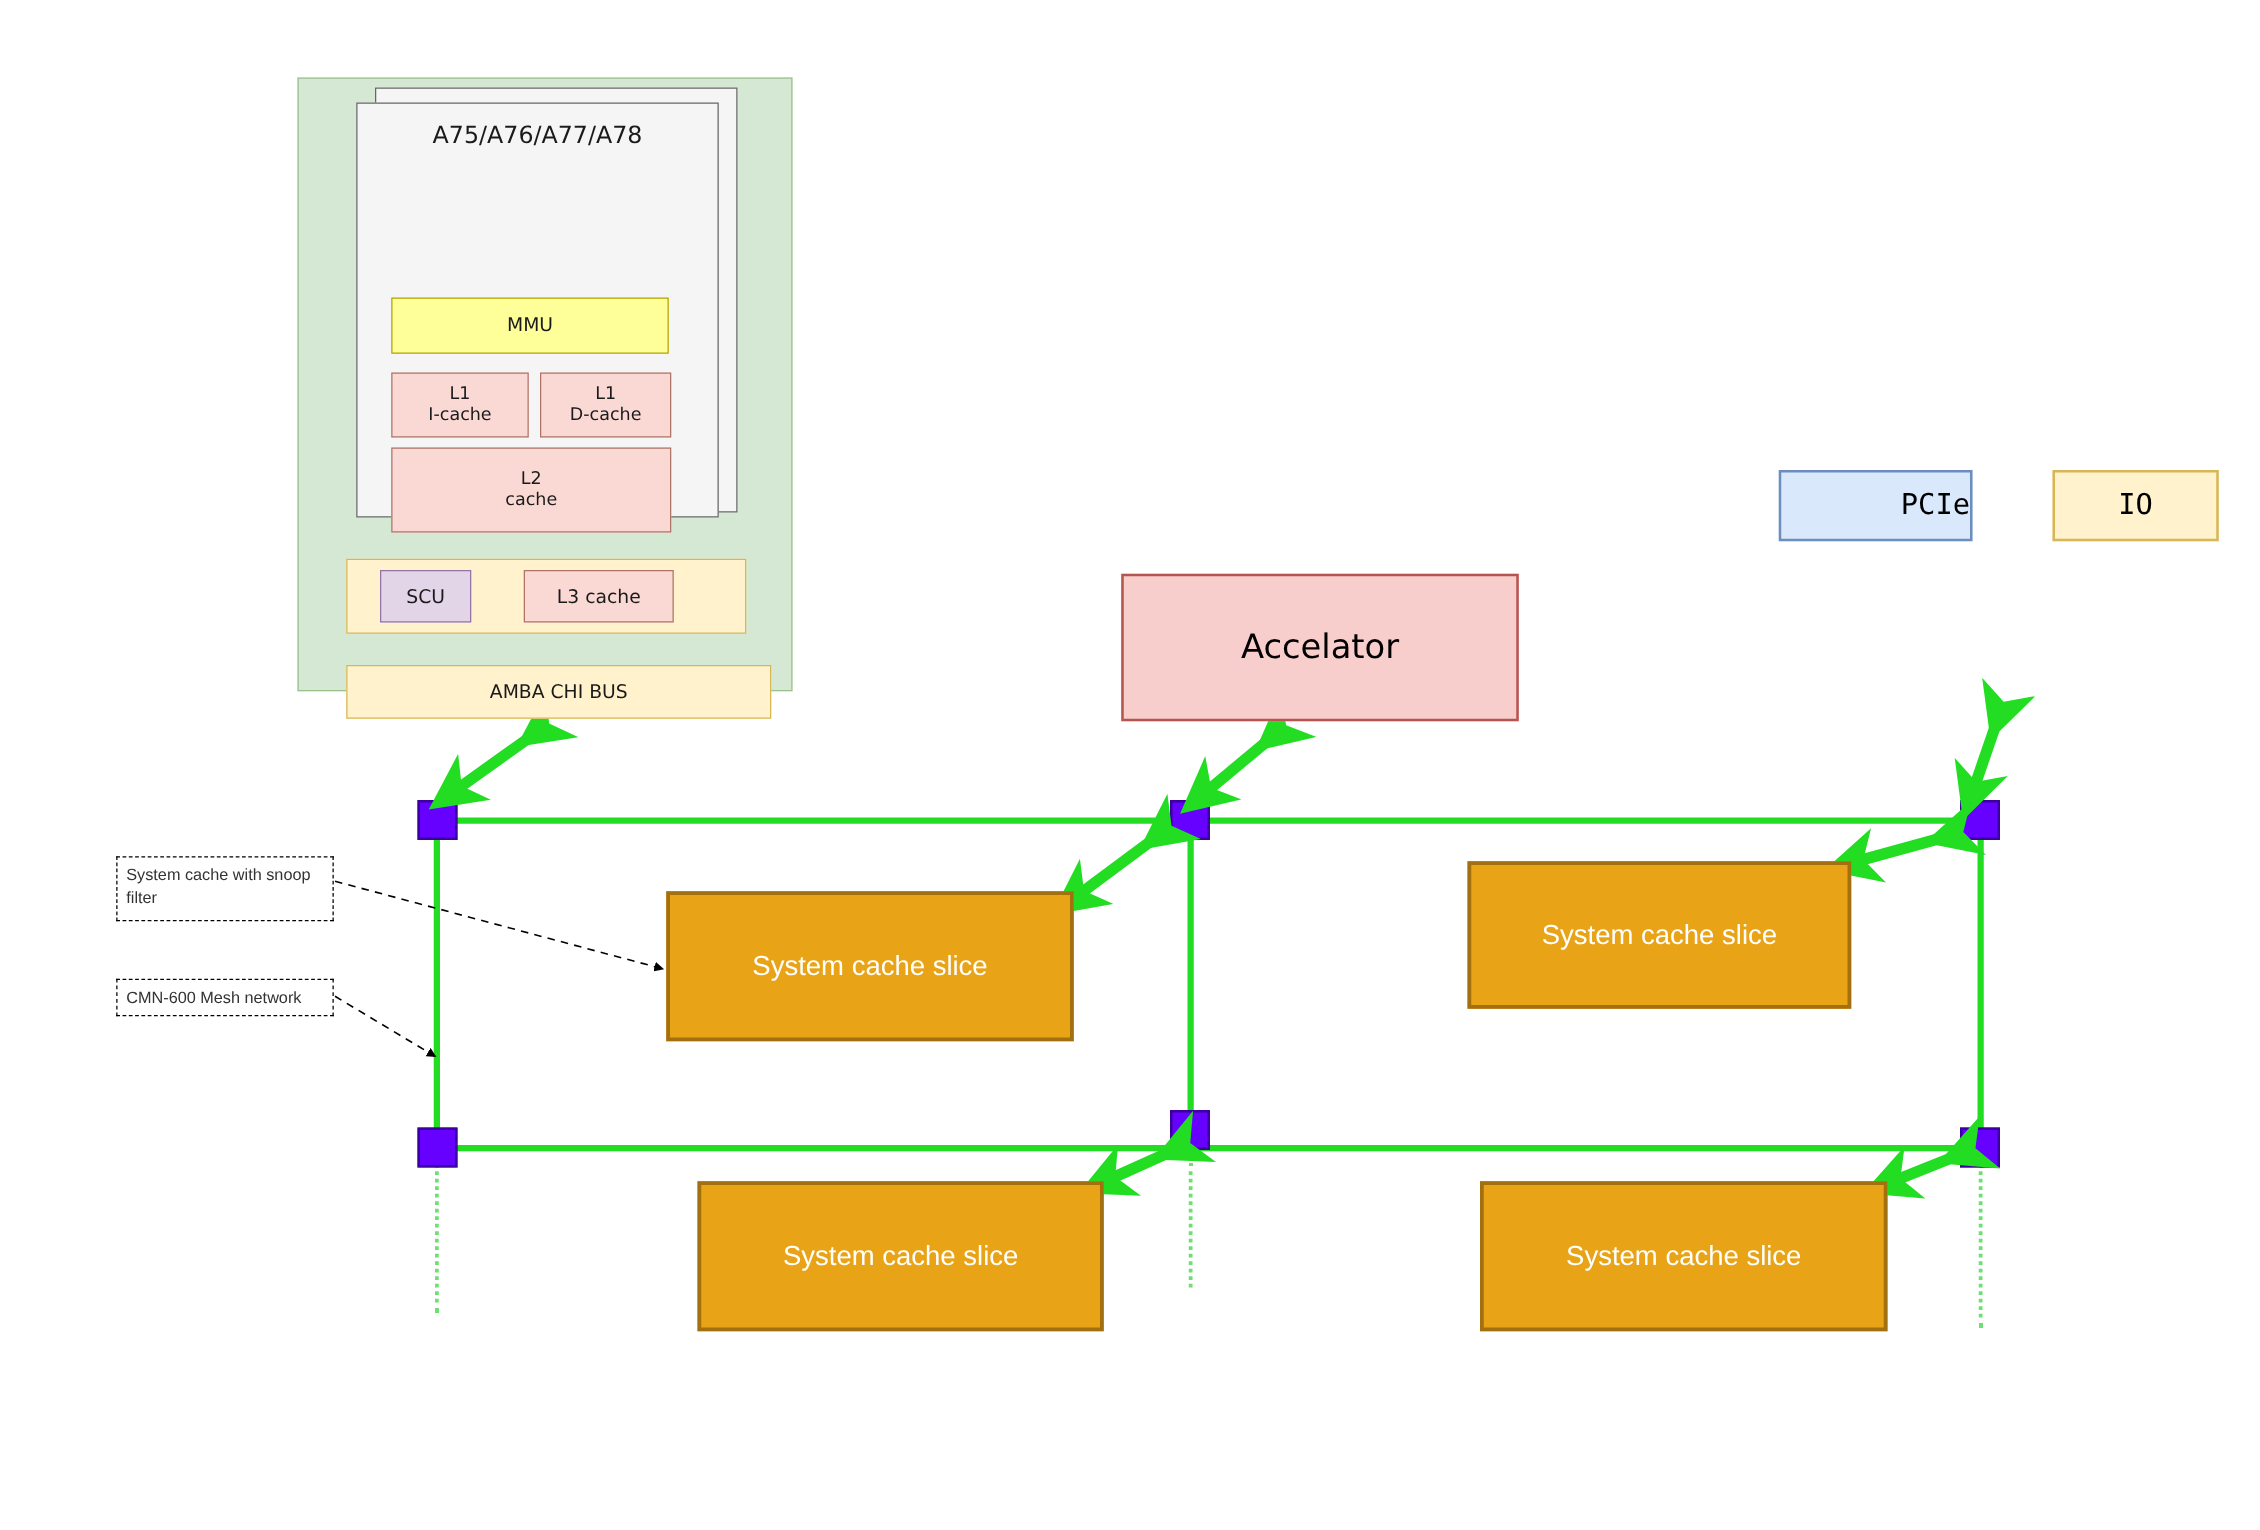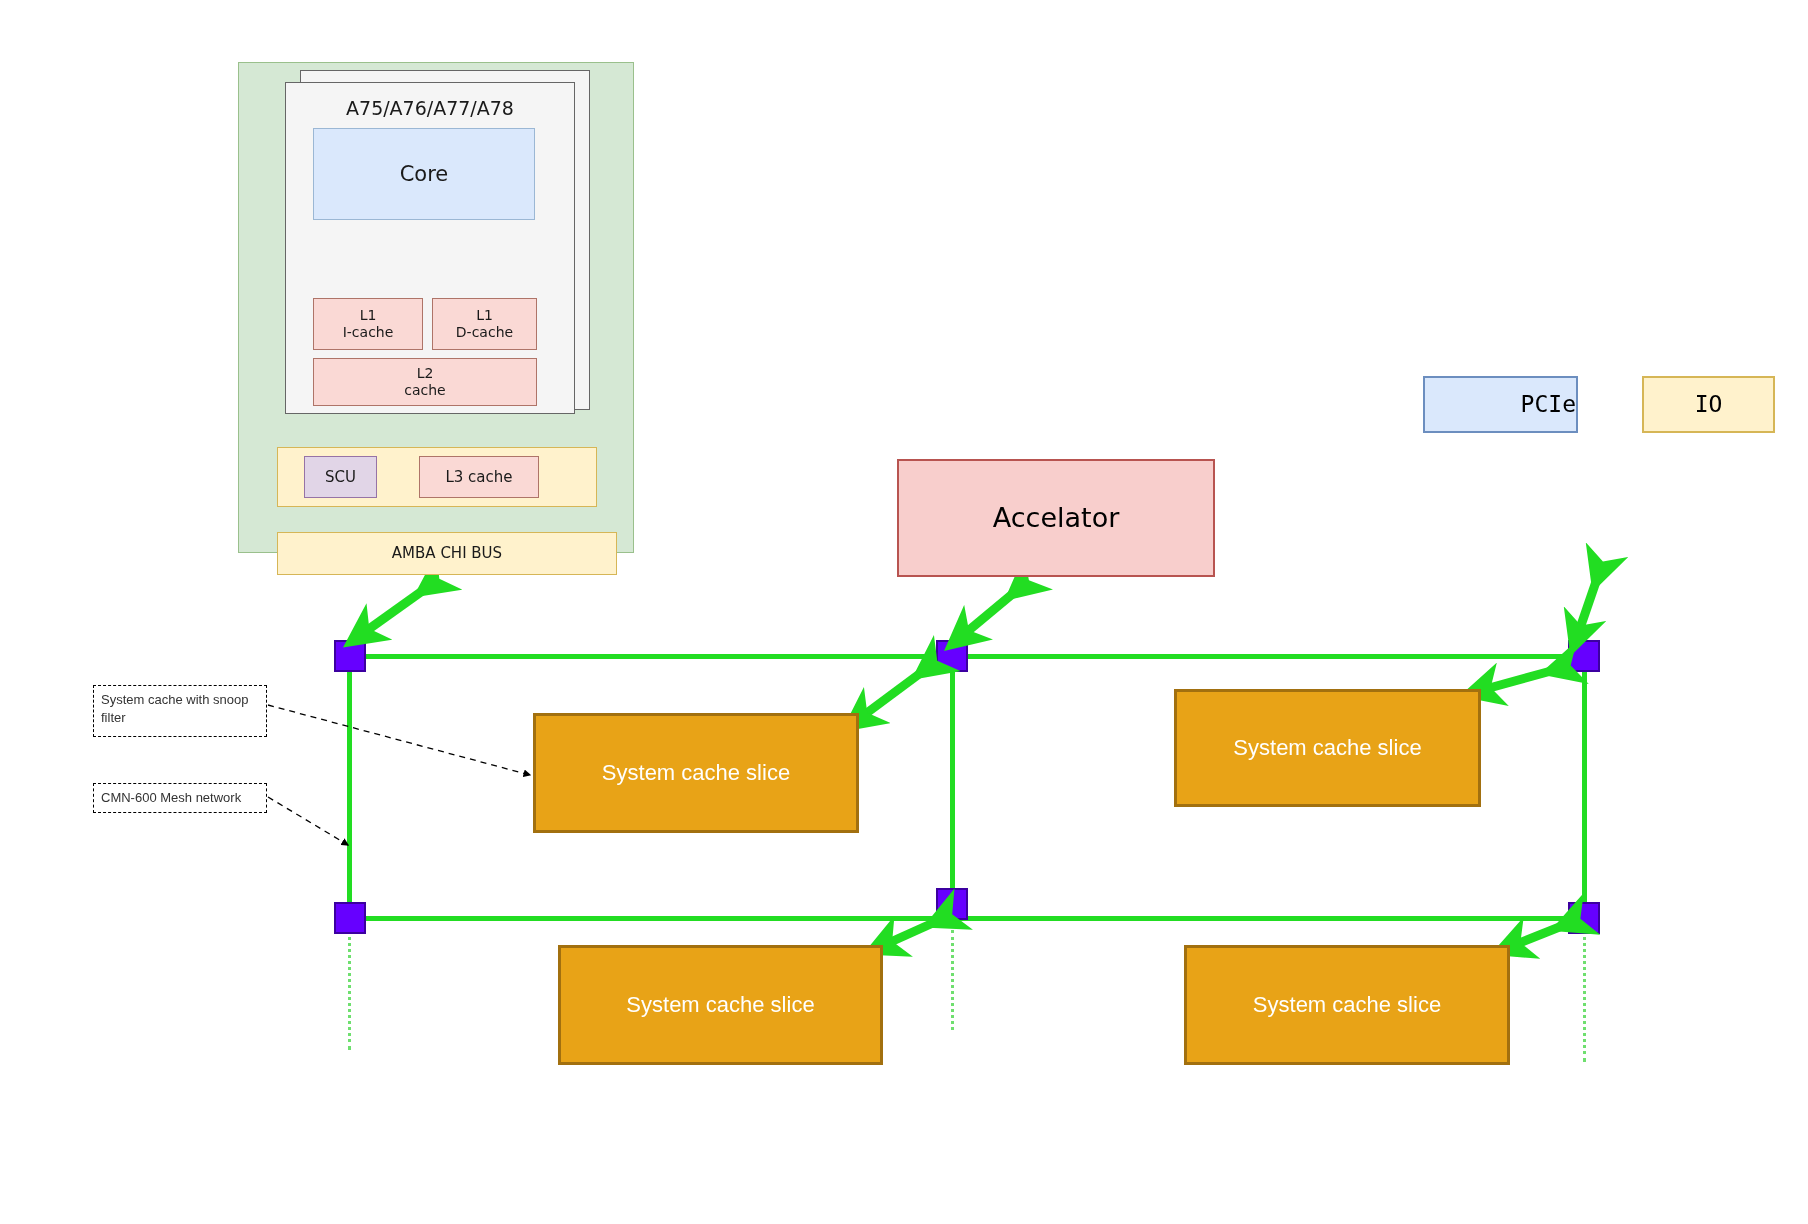--- a/index.html
+++ b/index.html
@@ -75,21 +75,21 @@
     color: #1a1a1a;
   }
   #l1d-box {
     left: 432px; top: 298px; width: 105px; height: 52px;
     background: #fad9d5;
     border: 1px solid #ae7468;
     font-size: 14px;
     color: #1a1a1a;
   }
   #l2-box {
-    left: 313px; top: 358px; width: 224px; height: 48px;
+    left: 313px; top: 358px; width: 224px; height: 68px;
     background: #fad9d5;
     border: 1px solid #ae7468;
     font-size: 14px;
     color: #1a1a1a;
   }
   #scu-l3-band {
     left: 277px; top: 447px; width: 320px; height: 60px;
     background: #fff2cc;
     border: 1px solid #d6b656;
   }
@@ -260,24 +260,24 @@
     </g>
   </svg>
 
   <div class="box" id="cpu-cluster"></div>
   <div class="box" id="core-complex-back"></div>
 
   <div id="core-complex" class="box">
     <div id="core-complex-title">A75/A76/A77/A78</div>
   </div>
 
-  <div class="box" id="core-box">
-    <span>Core</span>
-  </div>
-
+
+  <div class="box" id="mmu-box">
+    <span>MMU</span>
+  </div>
 
   <div class="box" id="l1i-box">
     <div>
       <div>L1</div>
       <div>I-cache</div>
     </div>
   </div>
 
   <div class="box" id="l1d-box">
     <div>

